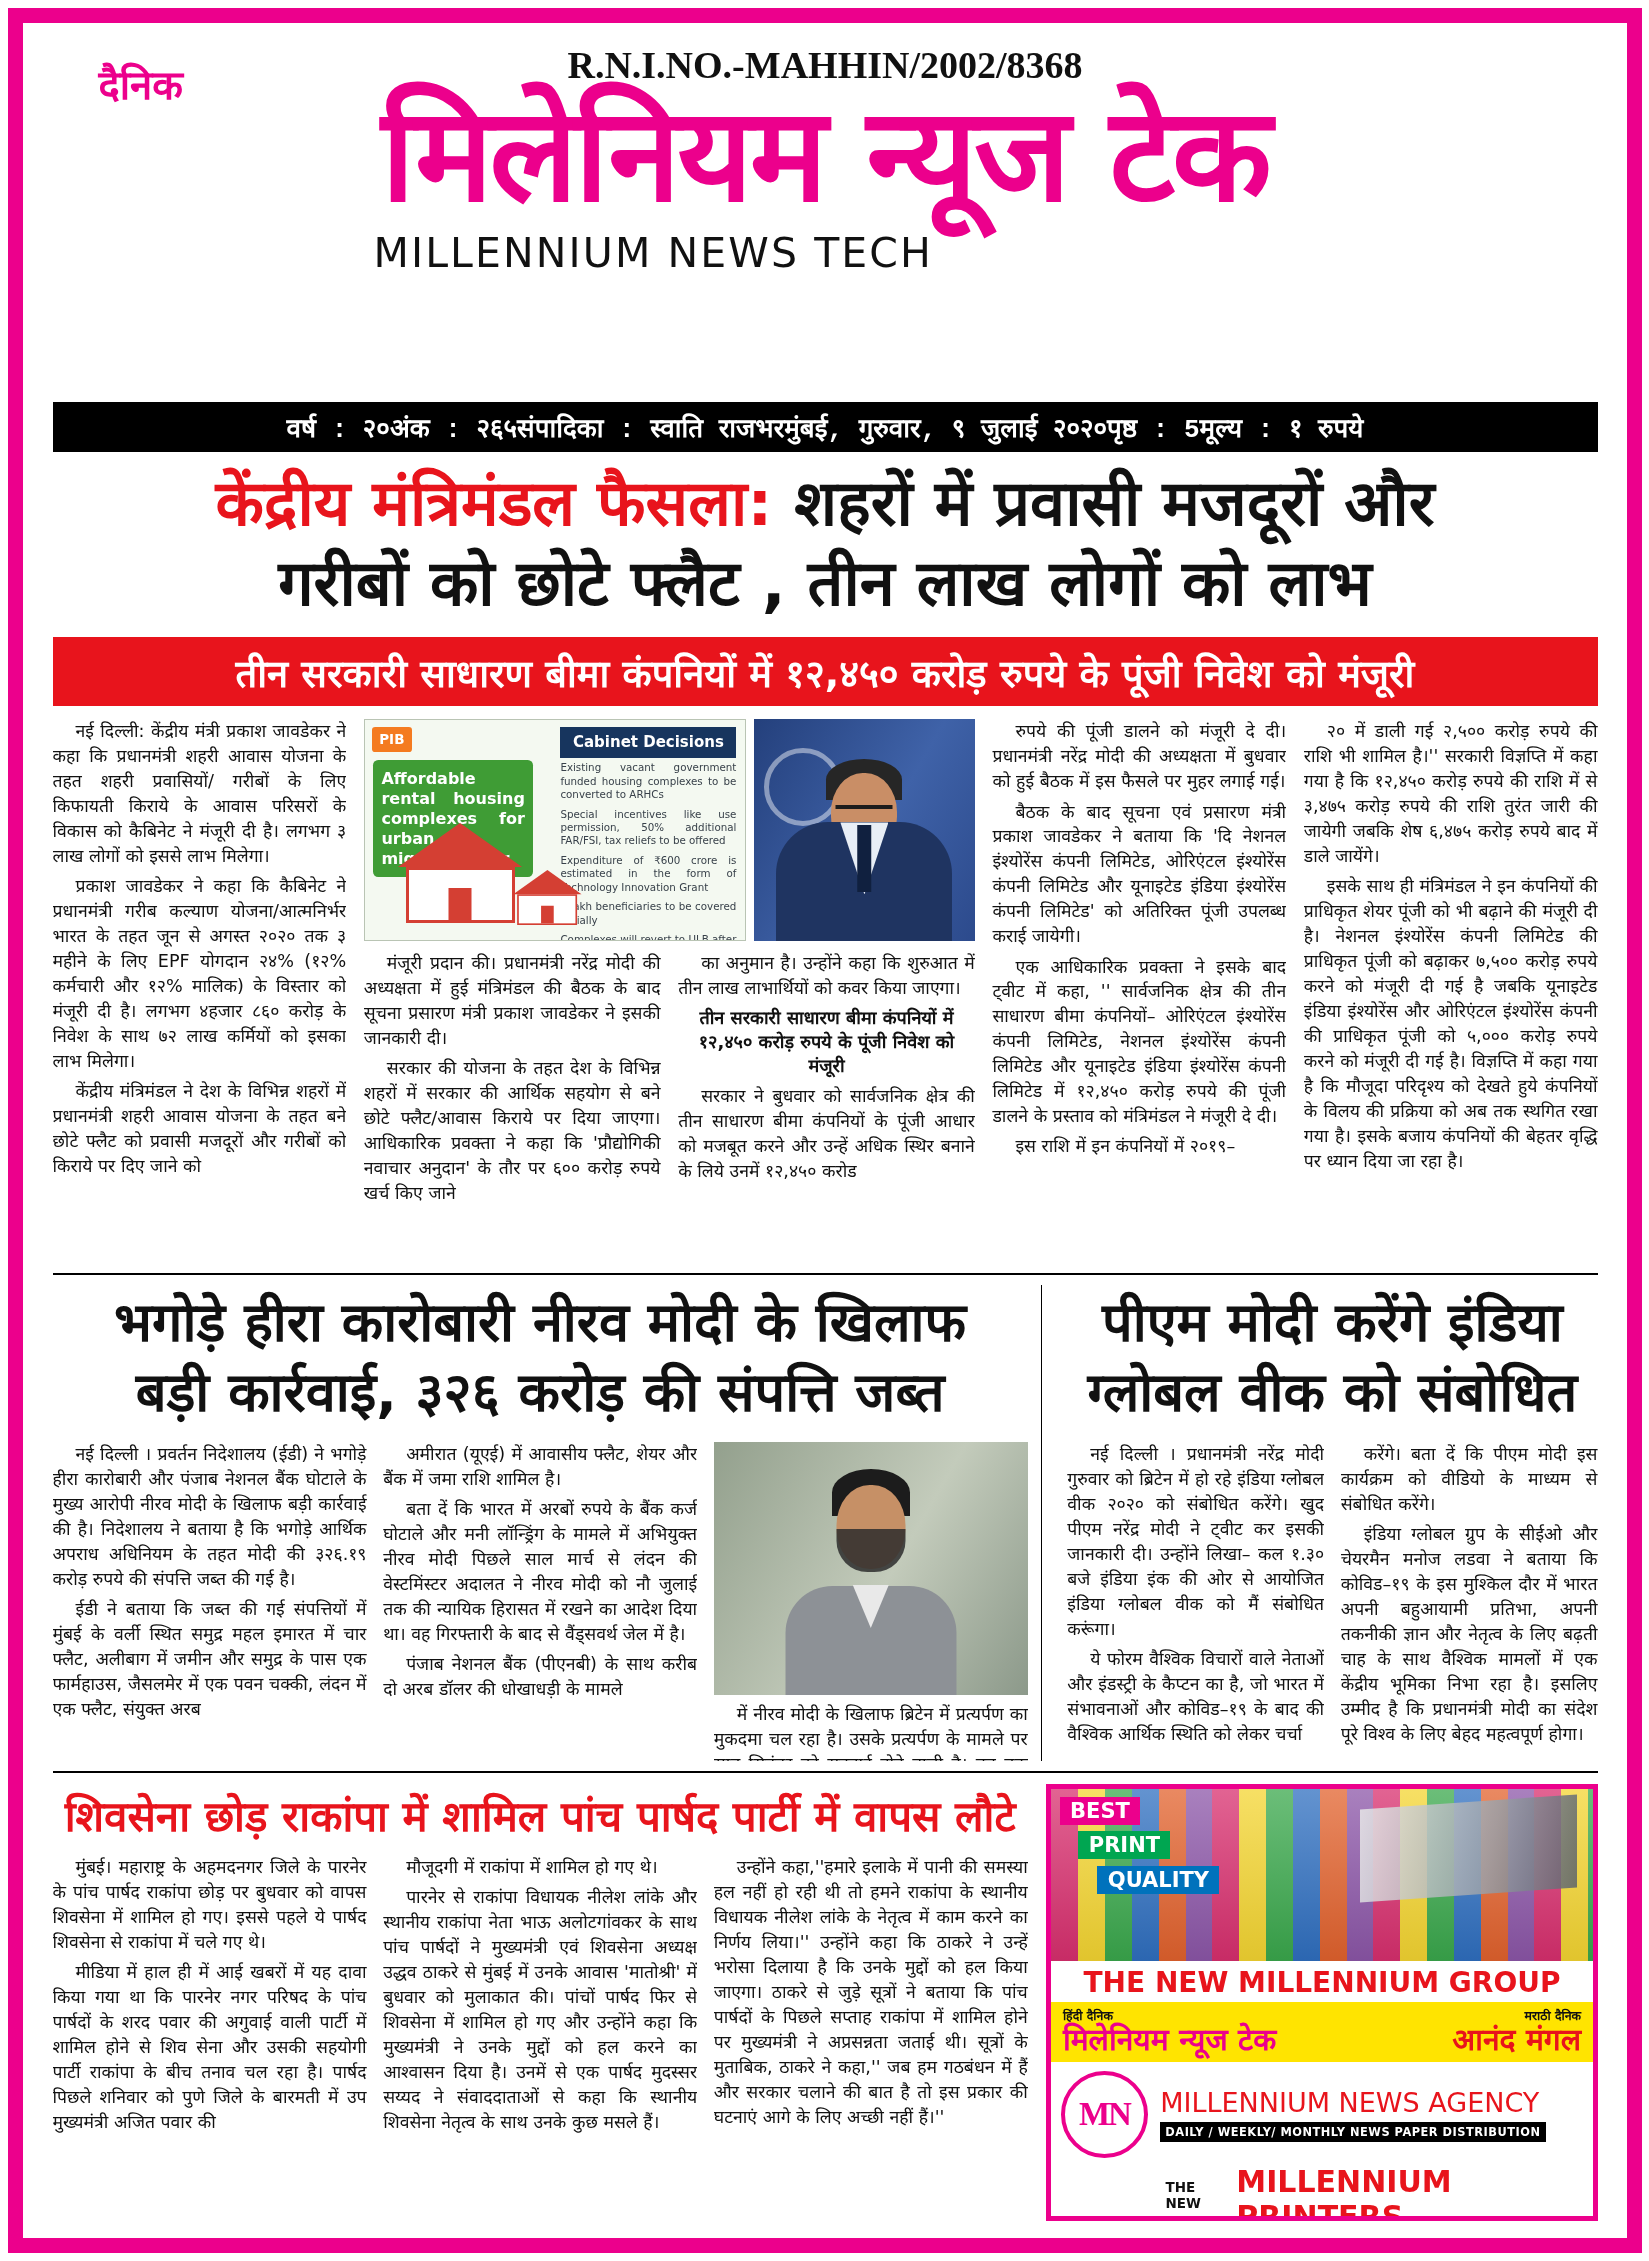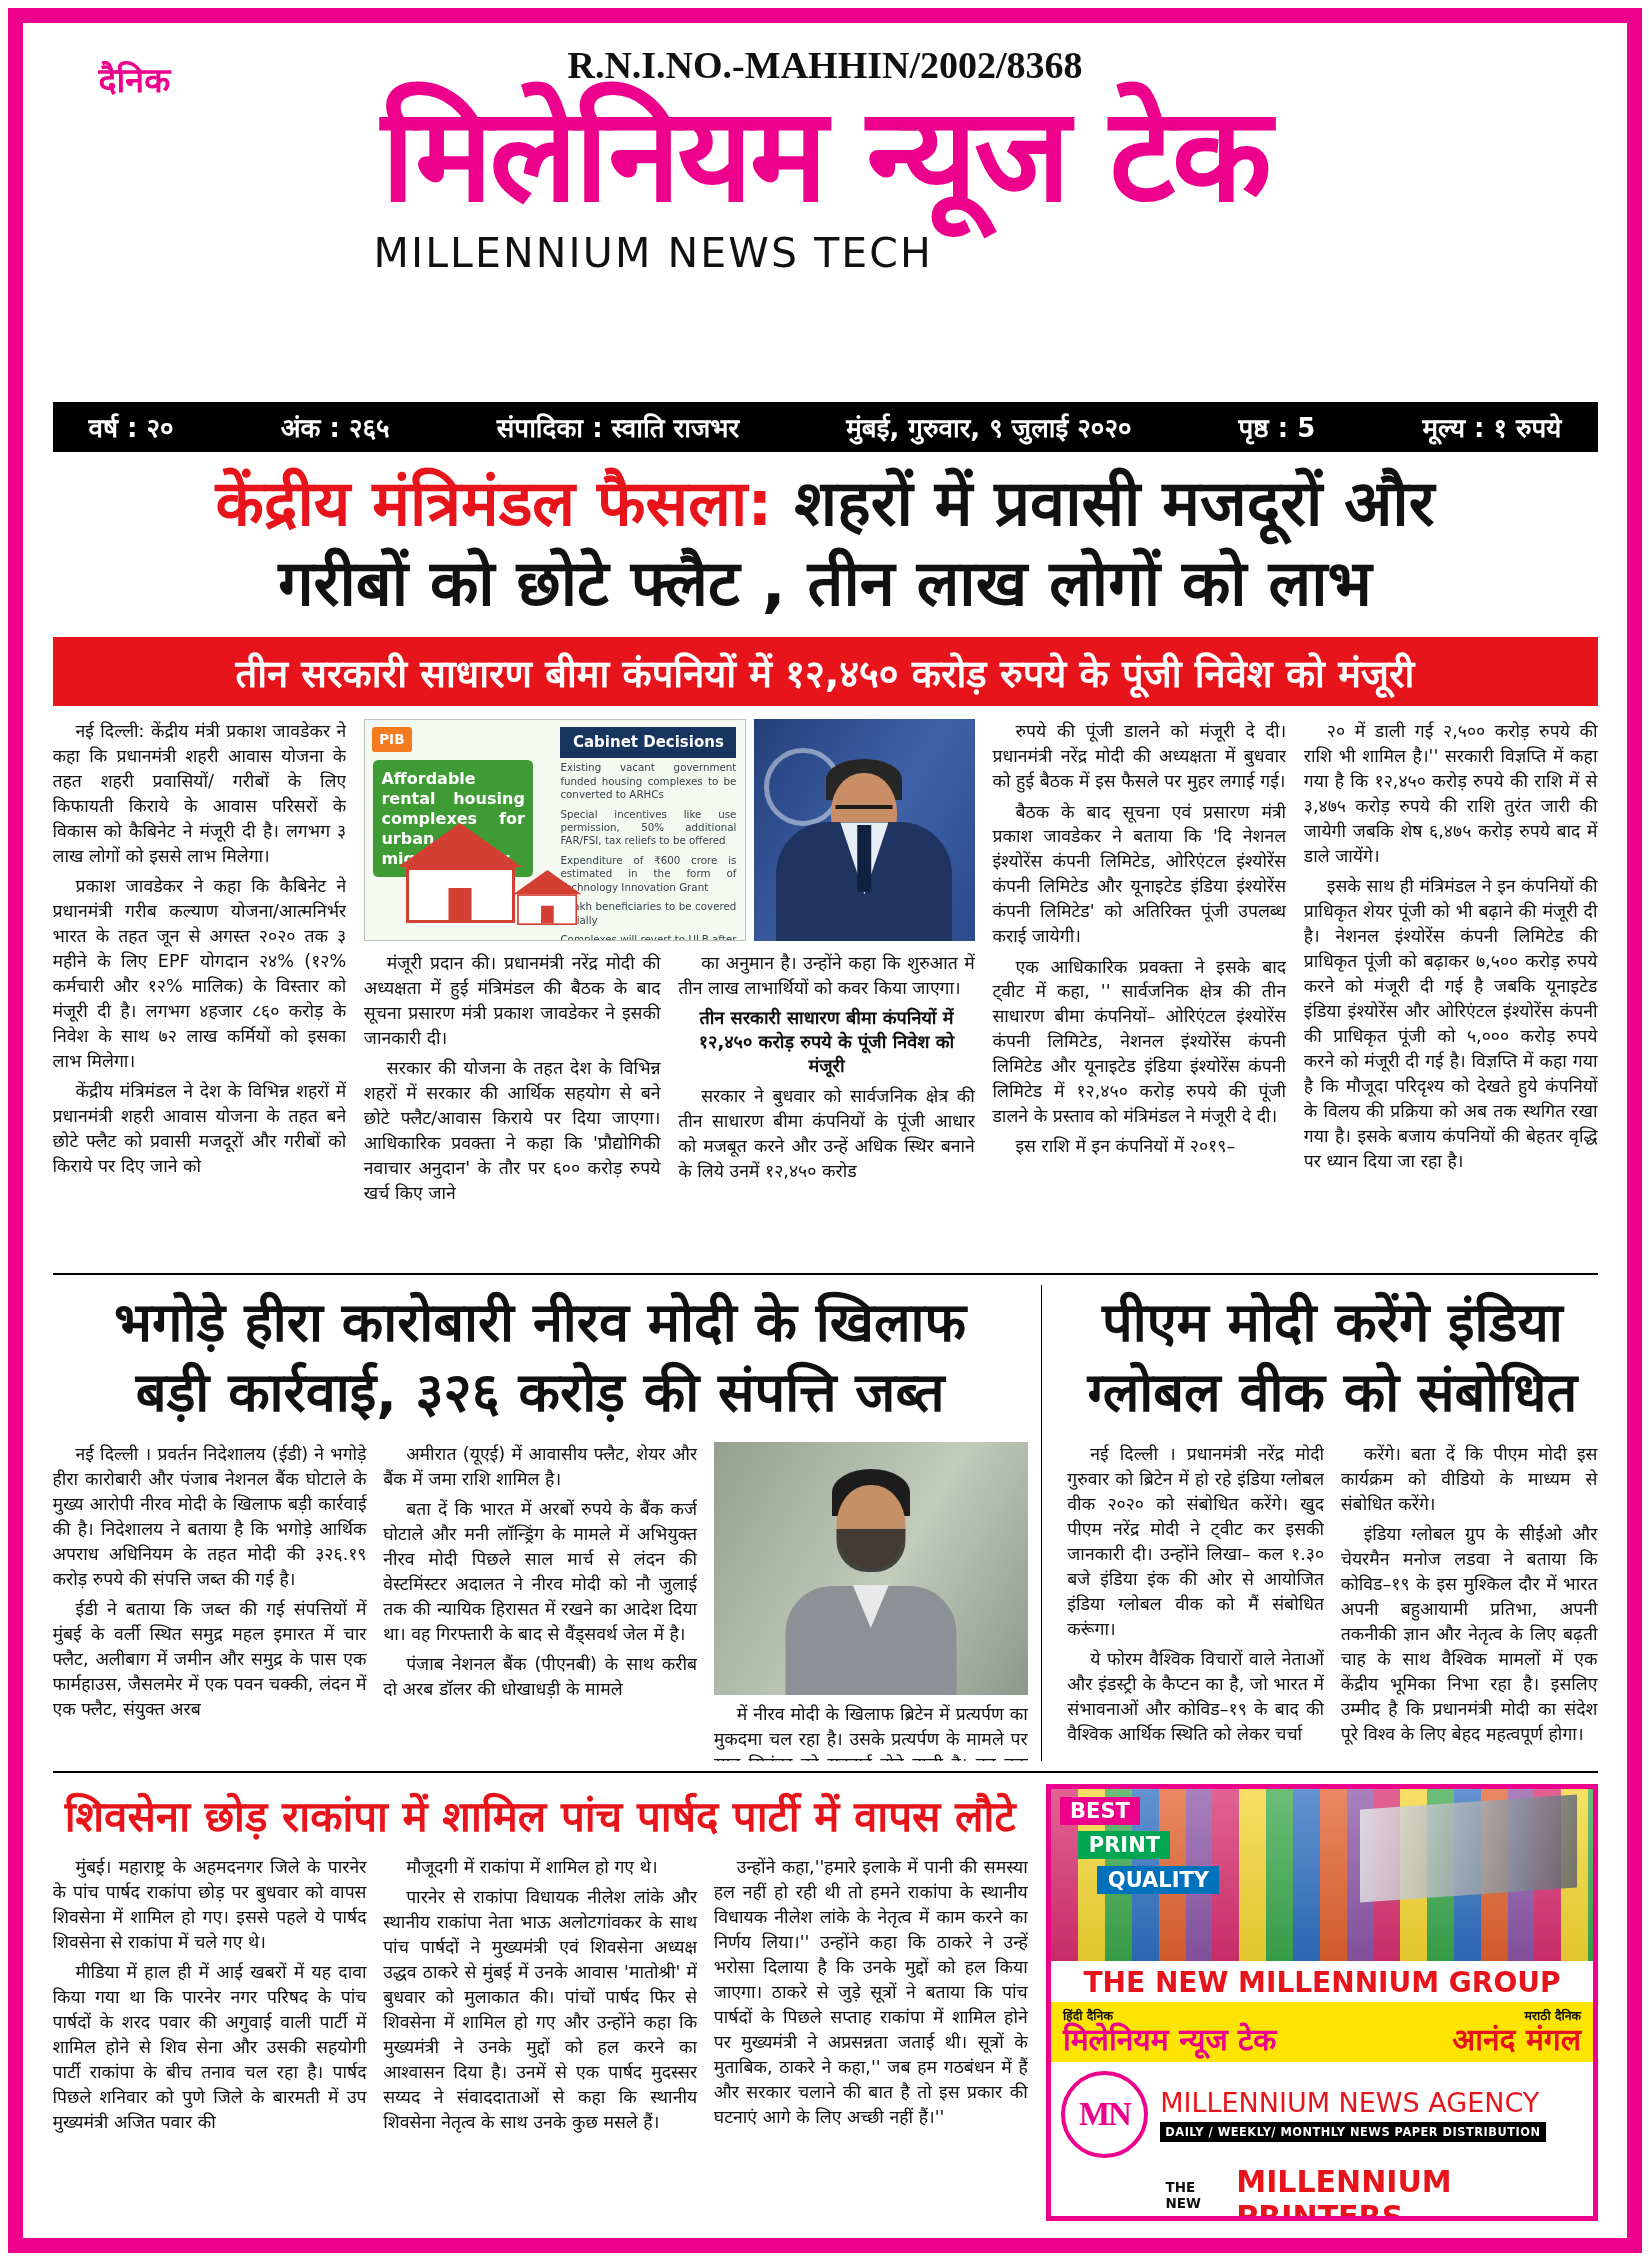--- a/index.html
+++ b/index.html
@@ -3,27 +3,27 @@
 <meta charset="utf-8">
 <style>
   * { margin:0; padding:0; box-sizing:border-box; }
   html,body { width:1650px; height:2261px; background:#ffffff; }
   body { font-family:"DejaVu Sans",sans-serif; color:#111; position:relative; }
   .frame { position:absolute; inset:8.3px; border:15.5px solid #ec008c; pointer-events:none; }
   .content { position:absolute; inset:24px; padding:0 28.5px; overflow:hidden; }
 
   
   .header { position:relative; height:370px; }
-  .daily { position:absolute; left:46px; top:32px; color:#ec008c; font-size:34px; font-weight:bold; }
+  .daily { position:absolute; left:46px; top:32px; color:#ec008c; font-size:40px; font-weight:bold; }
   .rni { text-align:center; font-family:"Liberation Serif",serif; font-weight:bold; font-size:38px; padding-top:18.6px; }
   .masthead { text-align:center; color:#ec008c; font-size:130px; font-weight:bold; line-height:1.12; letter-spacing:-3.1px; margin-top:-4.1px; white-space:nowrap; }
   .masthead-en { font-size:41px; font-weight:normal; letter-spacing:2.1px; padding-left:321px; margin-top:1px; }
 
   
-  .infobar { display:flex; align-items:center; justify-content:space-between; background:#000; color:#fff; font-weight:bold; font-size:26px; height:50px; padding:0 36px; margin-top:8.3px; }
+  .infobar { display:flex; align-items:center; justify-content:center; background:#000; color:#fff; font-weight:bold; font-size:26px; height:50px; padding:0 36px; margin-top:8.3px;font-family:Liberation Mono, monospace; }
 
   
   .lead-head { text-align:center; font-weight:bold; font-size:63px; line-height:1.28; margin-top:11.4px; }
   .kicker { color:#e8141c; }
   .banner { background:#e8141c; color:#fff; font-weight:bold; font-size:38px; text-align:center; padding:8.3px 0; margin-top:12.4px; }
 
   
   .body-text { font-size:17.6px; line-height:1.42; text-align:justify; }
   .body-text p { margin-bottom:5.2px; text-indent:23px; }
   .subhead { font-weight:bold; text-align:center; font-size:18px; line-height:1.35; margin:3.1px 0 5.2px; }

